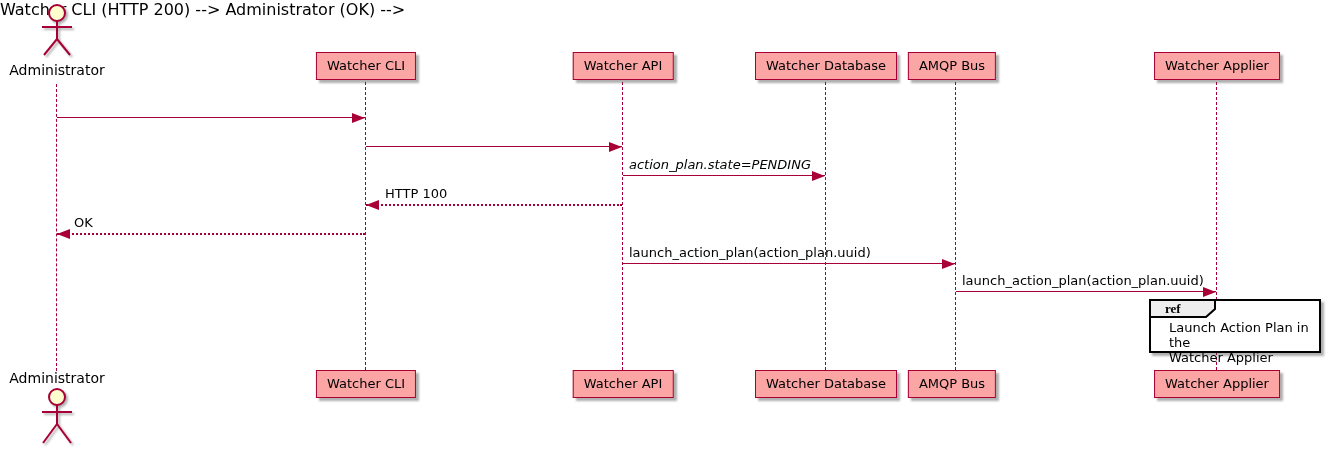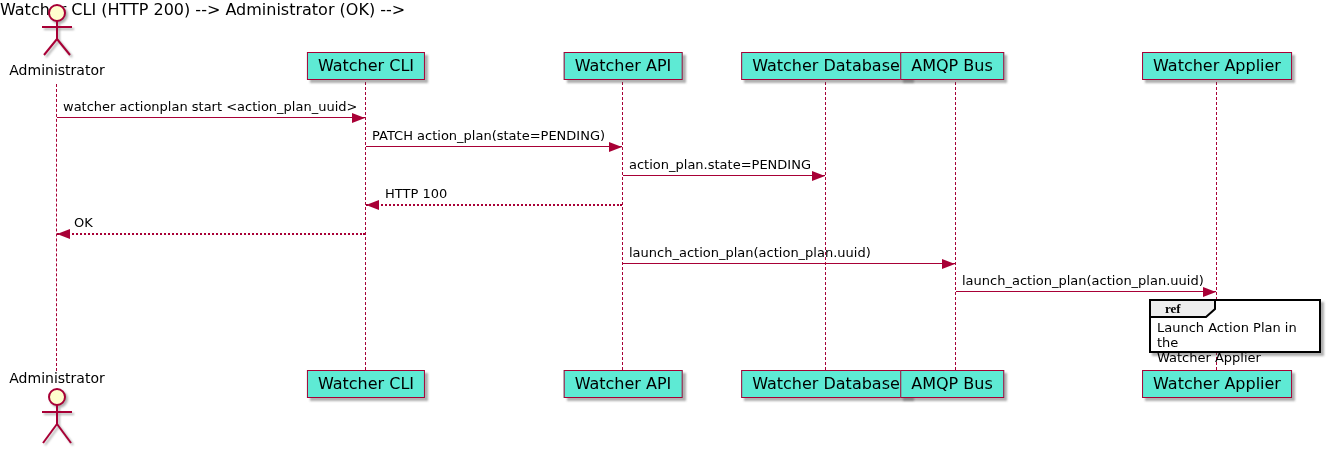--- a/index.html
+++ b/index.html
@@ -16,24 +16,24 @@
   .lifeline {
     position: absolute;
     width: 0;
     border-left: 1px dashed #A80036;
     z-index: 1;
   }
   
   .pbox {
     position: absolute;
     transform: translateX(-50%);
-    background: #5eead4;
+    background: #fca5a5;
     border: 1.5px solid #A80036;
     box-shadow: 3px 3px 2px rgba(80,80,80,0.45);
-    font-size: 16px;
+    font-size: 13px;
     line-height: 26px;
     padding: 0 10px;
     white-space: nowrap;
     z-index: 3;
   }
   
   .actor-svg { position: absolute; z-index: 3; filter: drop-shadow(2px 2px 1px rgba(80,80,80,0.45)); }
   .actor-label {
     position: absolute;
     transform: translateX(-50%);
@@ -91,21 +91,21 @@
   .ref-keyword {
     position: absolute;
     left: 14px; top: 0px;
     font-size: 13px;
     font-weight: bold;
     z-index: 5;
     font-family: Liberation Serif, serif;
   }
   .ref-text {
     position: absolute;
-    left: 6px; top: 19px;
+    left: 18px; top: 19px;
     font-size: 13px;
     line-height: 15px;
     white-space: pre-line;
   }
 </style>
 </head>
 <body>
 
 <div class="canvas">
 
@@ -128,31 +128,29 @@
   <div class="actor-label" style="left:57px; top:62px;">Administrator</div>
 
   
   <div class="pbox" style="left:366px; top:52px;"><span>Watcher CLI</span></div>
   <div class="pbox" style="left:623px; top:52px;"><span>Watcher API</span></div>
   <div class="pbox" style="left:826px; top:52px;"><span>Watcher Database</span></div>
   <div class="pbox" style="left:952px; top:52px;"><span>AMQP Bus</span></div>
   <div class="pbox" style="left:1217px; top:52px;"><span>Watcher Applier</span></div>
 
   
-  <div class="msg-label" style="left:63px; top:99px;">watcher actionplan start &lt;action_plan_uuid&gt;</div>
   <div class="msg-line-solid" style="left:57px; top:117px; width:308px;"></div>
   <div class="arrow-right" style="left:352px; top:113px;"></div>
 
   
-  <div class="msg-label" style="left:372px; top:128px;">PATCH action_plan(state=PENDING)</div>
   <div class="msg-line-solid" style="left:366px; top:146px; width:256px;"></div>
   <div class="arrow-right" style="left:609px; top:142px;"></div>
 
   
-  <div class="msg-label" style="left:629px; top:157px;">action_plan.state=PENDING</div>
+  <div class="msg-label" style="left:629px; top:157px;font-style:italic;">action_plan.state=PENDING</div>
   <div class="msg-line-solid" style="left:623px; top:175px; width:202px;"></div>
   <div class="arrow-right" style="left:812px; top:171px;"></div>
 
    Watcher CLI (HTTP 200) --&gt;
   <div class="msg-label" style="left:385px; top:186px;">HTTP 100</div>
   <div class="msg-line-dotted" style="left:366px; top:204px; width:256px;"></div>
   <div class="arrow-left" style="left:366px; top:200px;"></div>
 
    Administrator (OK) --&gt;
   <div class="msg-label" style="left:74px; top:215px;">OK</div>

